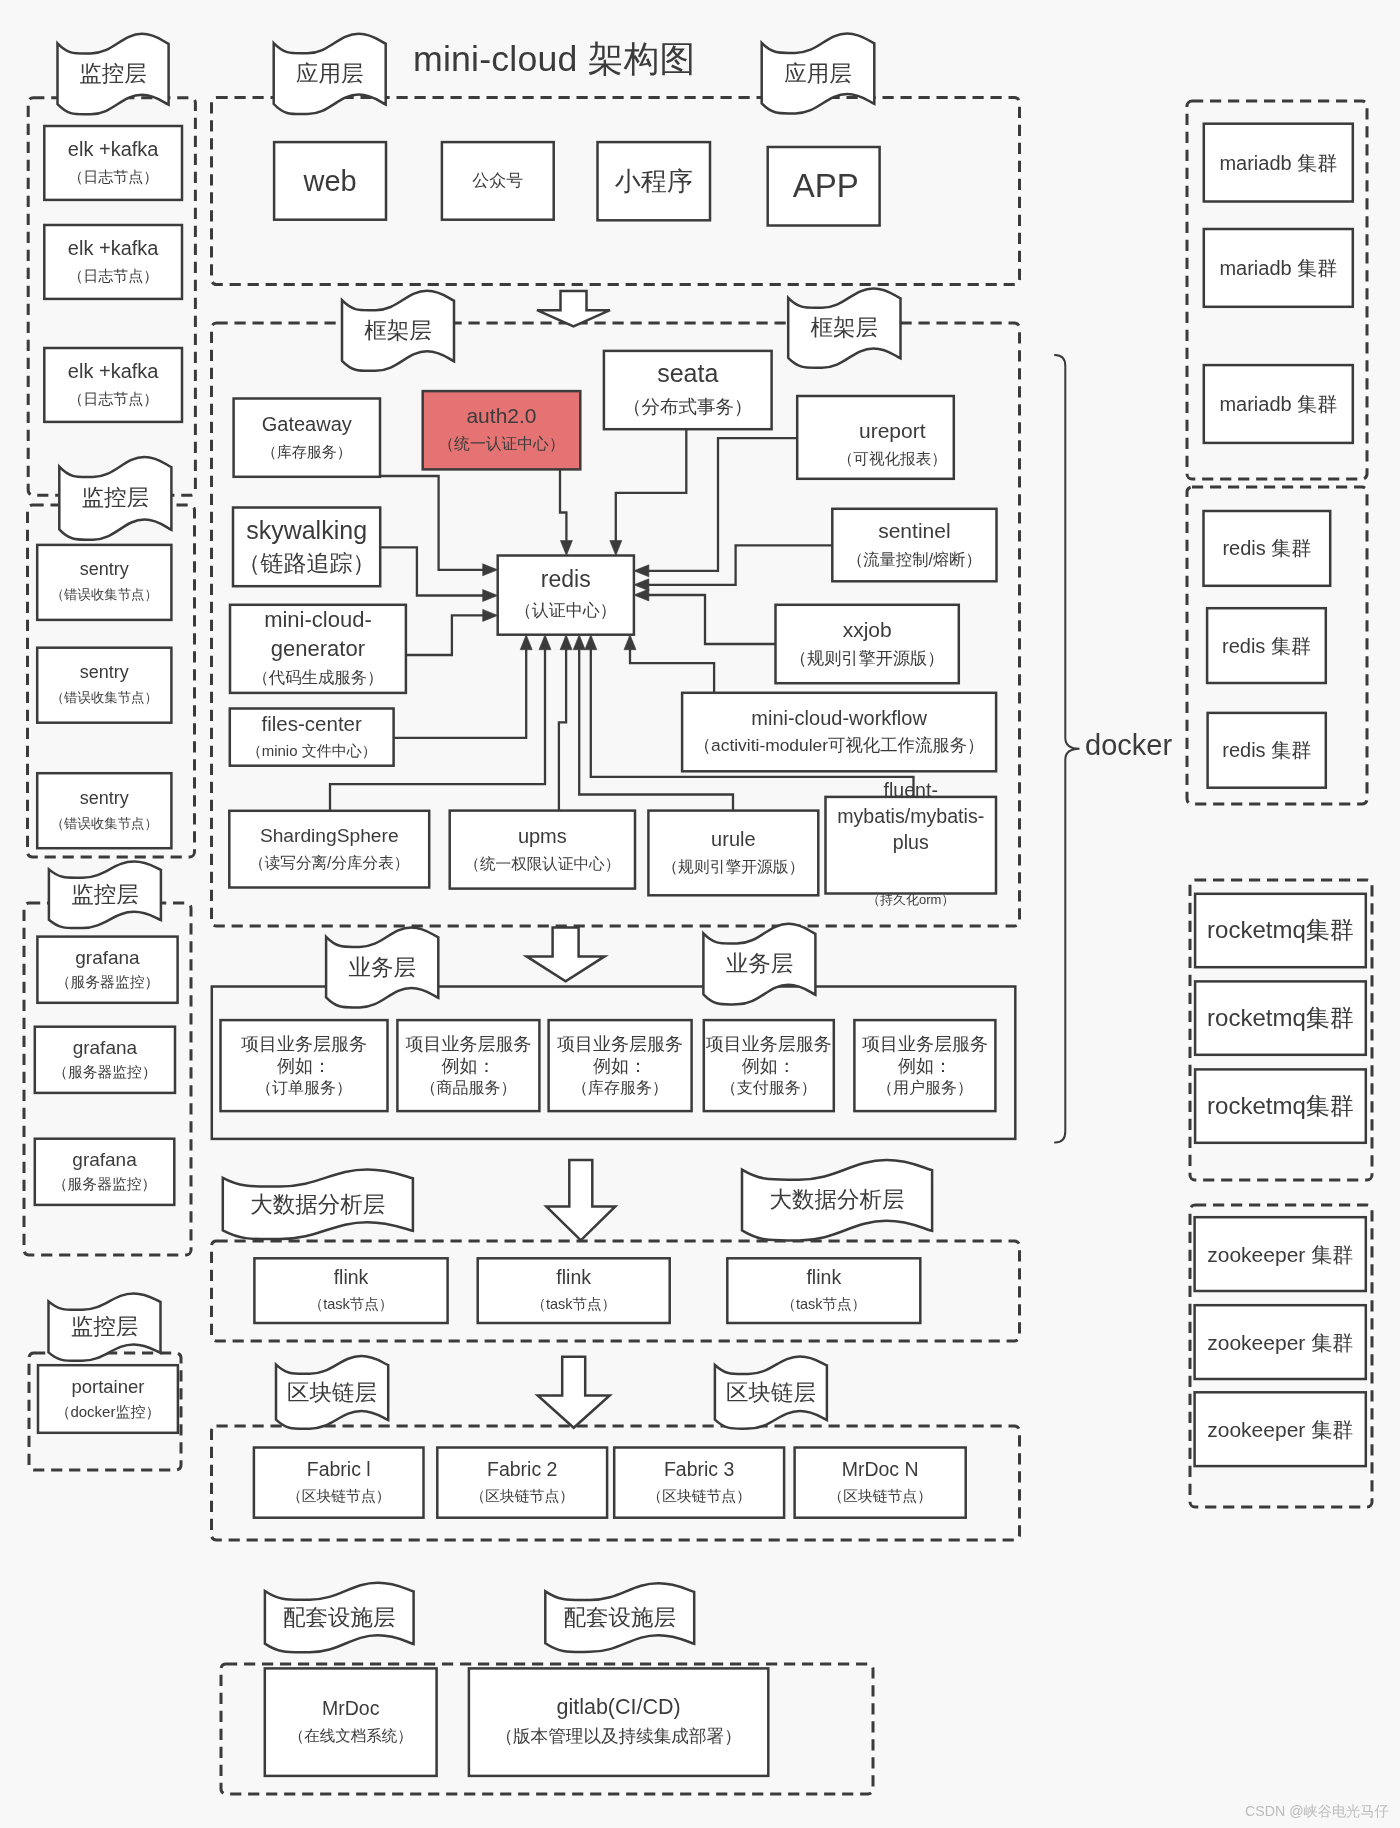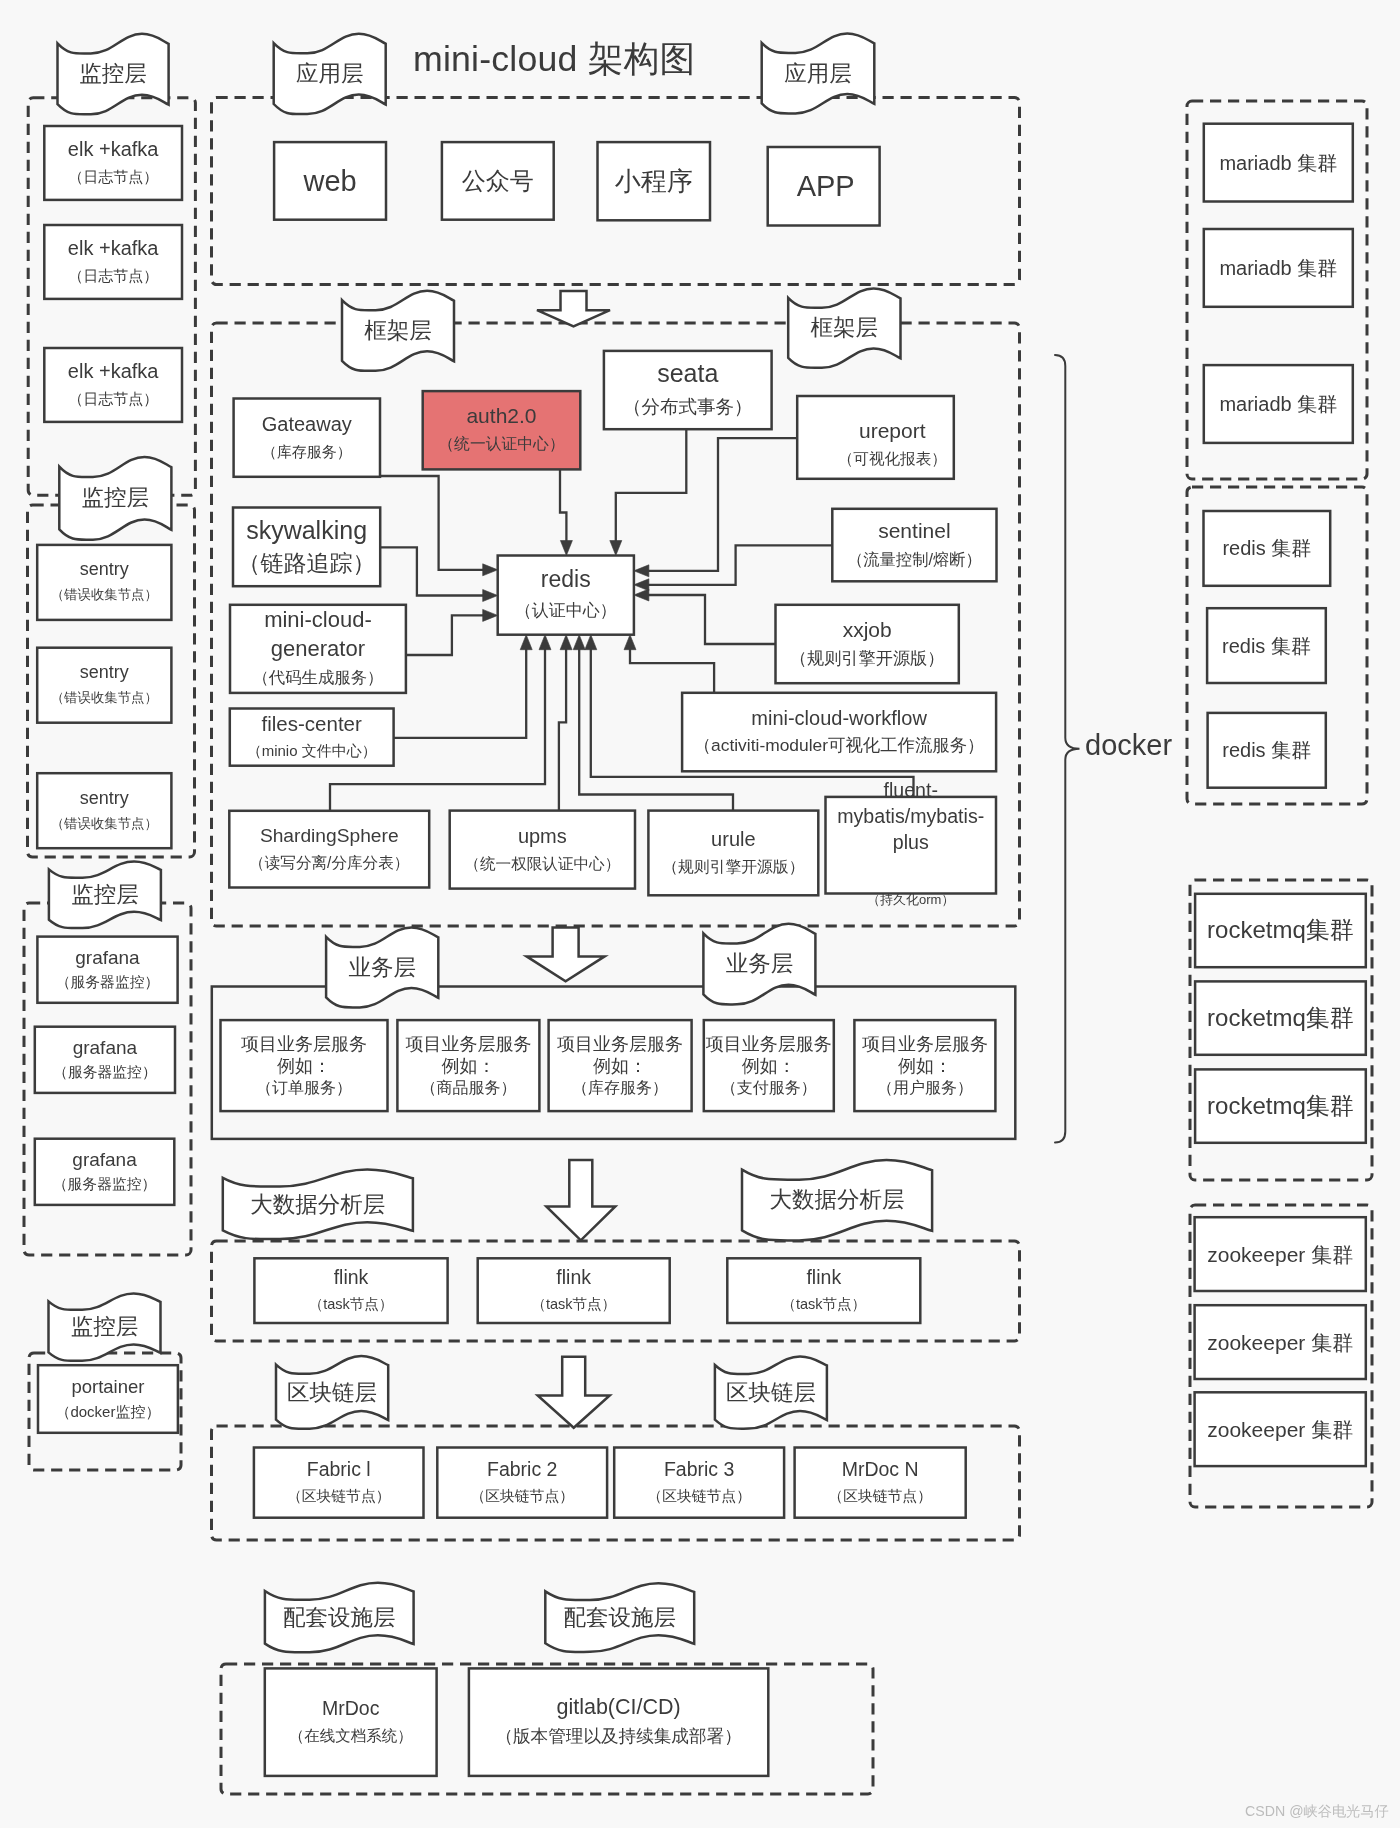--- a/index.html
+++ b/index.html
@@ -136,26 +136,26 @@
   <path d="M 48.50 1301.40 C 59.70 1311.08 66.42 1309.82 82.10 1309.82 C 104.50 1309.82 113.46 1293.41 133.62 1293.41 C 147.06 1293.41 154.90 1299.72 160.50 1301.82 L 160.50 1352.82 C 154.90 1350.72 147.06 1344.41 133.62 1344.41 C 113.46 1344.41 104.50 1360.82 82.10 1360.82 C 66.42 1360.82 59.70 1362.08 48.50 1352.40 Z" fill="#ffffff" stroke="#3b3b3b" stroke-width="2.5"></path>
   <path d="M 276.00 1364.70 C 287.22 1375.12 293.95 1373.76 309.66 1373.76 C 332.10 1373.76 341.08 1356.09 361.27 1356.09 C 374.74 1356.09 382.59 1362.89 388.20 1365.15 L 388.20 1420.05 C 382.59 1417.79 374.74 1410.99 361.27 1410.99 C 341.08 1410.99 332.10 1428.66 309.66 1428.66 C 293.95 1428.66 287.22 1430.02 276.00 1419.60 Z" fill="#ffffff" stroke="#3b3b3b" stroke-width="2.5"></path>
   <path d="M 714.90 1365.00 C 726.10 1375.36 732.82 1374.01 748.50 1374.01 C 770.90 1374.01 779.86 1356.44 800.02 1356.44 C 813.46 1356.44 821.30 1363.20 826.90 1365.45 L 826.90 1420.05 C 821.30 1417.80 813.46 1411.04 800.02 1411.04 C 779.86 1411.04 770.90 1428.61 748.50 1428.61 C 732.82 1428.61 726.10 1429.96 714.90 1419.60 Z" fill="#ffffff" stroke="#3b3b3b" stroke-width="2.5"></path>
   <path d="M 264.90 1591.00 C 279.77 1600.98 288.69 1599.68 309.51 1599.68 C 339.25 1599.68 351.15 1582.75 377.91 1582.75 C 395.76 1582.75 406.16 1589.26 413.60 1591.43 L 413.60 1644.03 C 406.16 1641.86 395.76 1635.35 377.91 1635.35 C 351.15 1635.35 339.25 1652.28 309.51 1652.28 C 288.69 1652.28 279.77 1653.58 264.90 1643.60 Z" fill="#ffffff" stroke="#3b3b3b" stroke-width="2.5"></path>
   <path d="M 545.30 1591.40 C 560.19 1601.25 569.12 1599.96 589.97 1599.96 C 619.75 1599.96 631.66 1583.26 658.46 1583.26 C 676.33 1583.26 686.75 1589.69 694.20 1591.83 L 694.20 1643.73 C 686.75 1641.59 676.33 1635.16 658.46 1635.16 C 631.66 1635.16 619.75 1651.86 589.97 1651.86 C 569.12 1651.86 560.19 1653.15 545.30 1643.30 Z" fill="#ffffff" stroke="#3b3b3b" stroke-width="2.5"></path>
   </svg>
   <div class="nodetext" style="left:274.10px;top:142.10px;width:111.90px;height:77.60px;font-size:29px;line-height:36px">
       <div style="">web</div>
     </div>
   <div class="nodetext" style="left:441.90px;top:142.10px;width:111.80px;height:77.60px;font-size:28px;line-height:36px">
-      <div style="font-size:24px;">公众号</div>
+      <div style="font-size:17px;">公众号</div>
     </div>
   <div class="nodetext" style="left:597.50px;top:142.10px;width:112.50px;height:78.20px;font-size:28px;line-height:36px">
       <div style="font-size:26px;">小程序</div>
     </div>
-  <div class="nodetext" style="left:767.70px;top:147.00px;width:116px;height:78.50px;font-size:29px;line-height:36px">
+  <div class="nodetext" style="left:767.70px;top:147.00px;width:116px;height:78.50px;font-size:33px;line-height:36px">
       <div style="">APP</div>
     </div>
   <div class="nodetext" style="left:44.30px;top:126.00px;width:137.70px;height:73.90px;font-size:20px;line-height:27px">
       <div style="">elk +kafka</div>
       <div style="font-size:15px;">（日志节点）</div>
     </div>
   <div class="nodetext" style="left:44.30px;top:225.00px;width:137.70px;height:73.90px;font-size:20px;line-height:27px">
       <div style="">elk +kafka</div>
       <div style="font-size:15px;">（日志节点）</div>
     </div>

